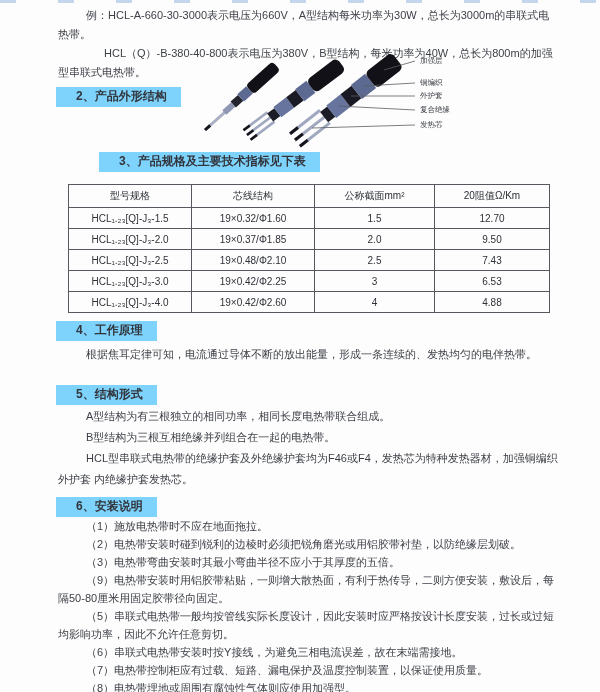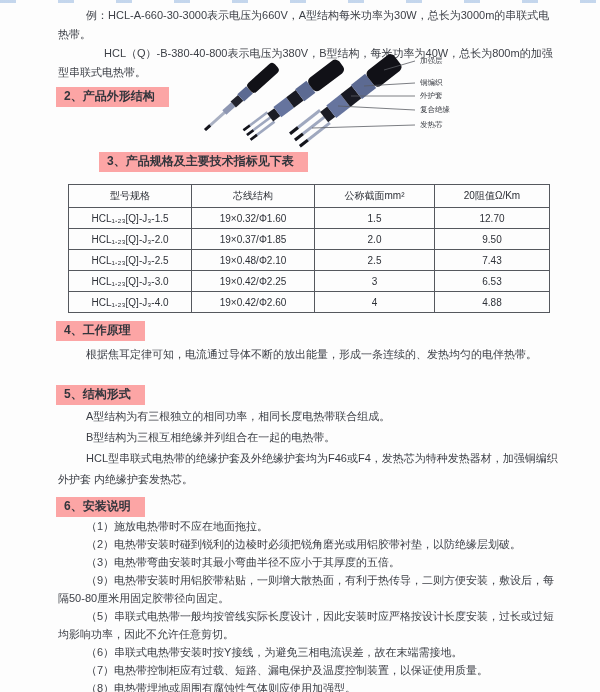--- a/index.html
+++ b/index.html
@@ -9,22 +9,22 @@
   }
   .scan-strip{
     position:absolute;top:0;left:0;width:100%;height:3px;opacity:.45;
     background:repeating-linear-gradient(90deg,#7fa7d9 0 16px,transparent 16px 58px);
   }
   .intro{position:absolute;top:6px;left:58px;width:501px;font-size:11px;line-height:19px;}
   .intro p{margin:0;}
   .ind2{text-indent:28px;}
   .ind3{text-indent:46px;}
   .sec-heading{
-    position:absolute;left:56px;background:#fca5a5;color:#32353c;
-    font-size:12px;font-weight:bold;line-height:17px;padding:1px 14px 2px 8px;
+    position:absolute;left:56px;background:#7dd3fc;color:#32353c;
+    font-size:12px;font-weight:bold;line-height:17px;padding:1px 14px 2px 20px;
     white-space:nowrap;
   }
   .h2{top:87px;}
   .h3{top:152px;margin-left:43px;}
   .h4{top:321px;}
   .h5{top:385px;}
   .h6{top:497px;}
   .figure{position:absolute;left:172px;top:50px;width:428px;height:110px;text-align:center;}
   .figure svg{position:absolute;left:0;top:0;}
   .cable-label{

